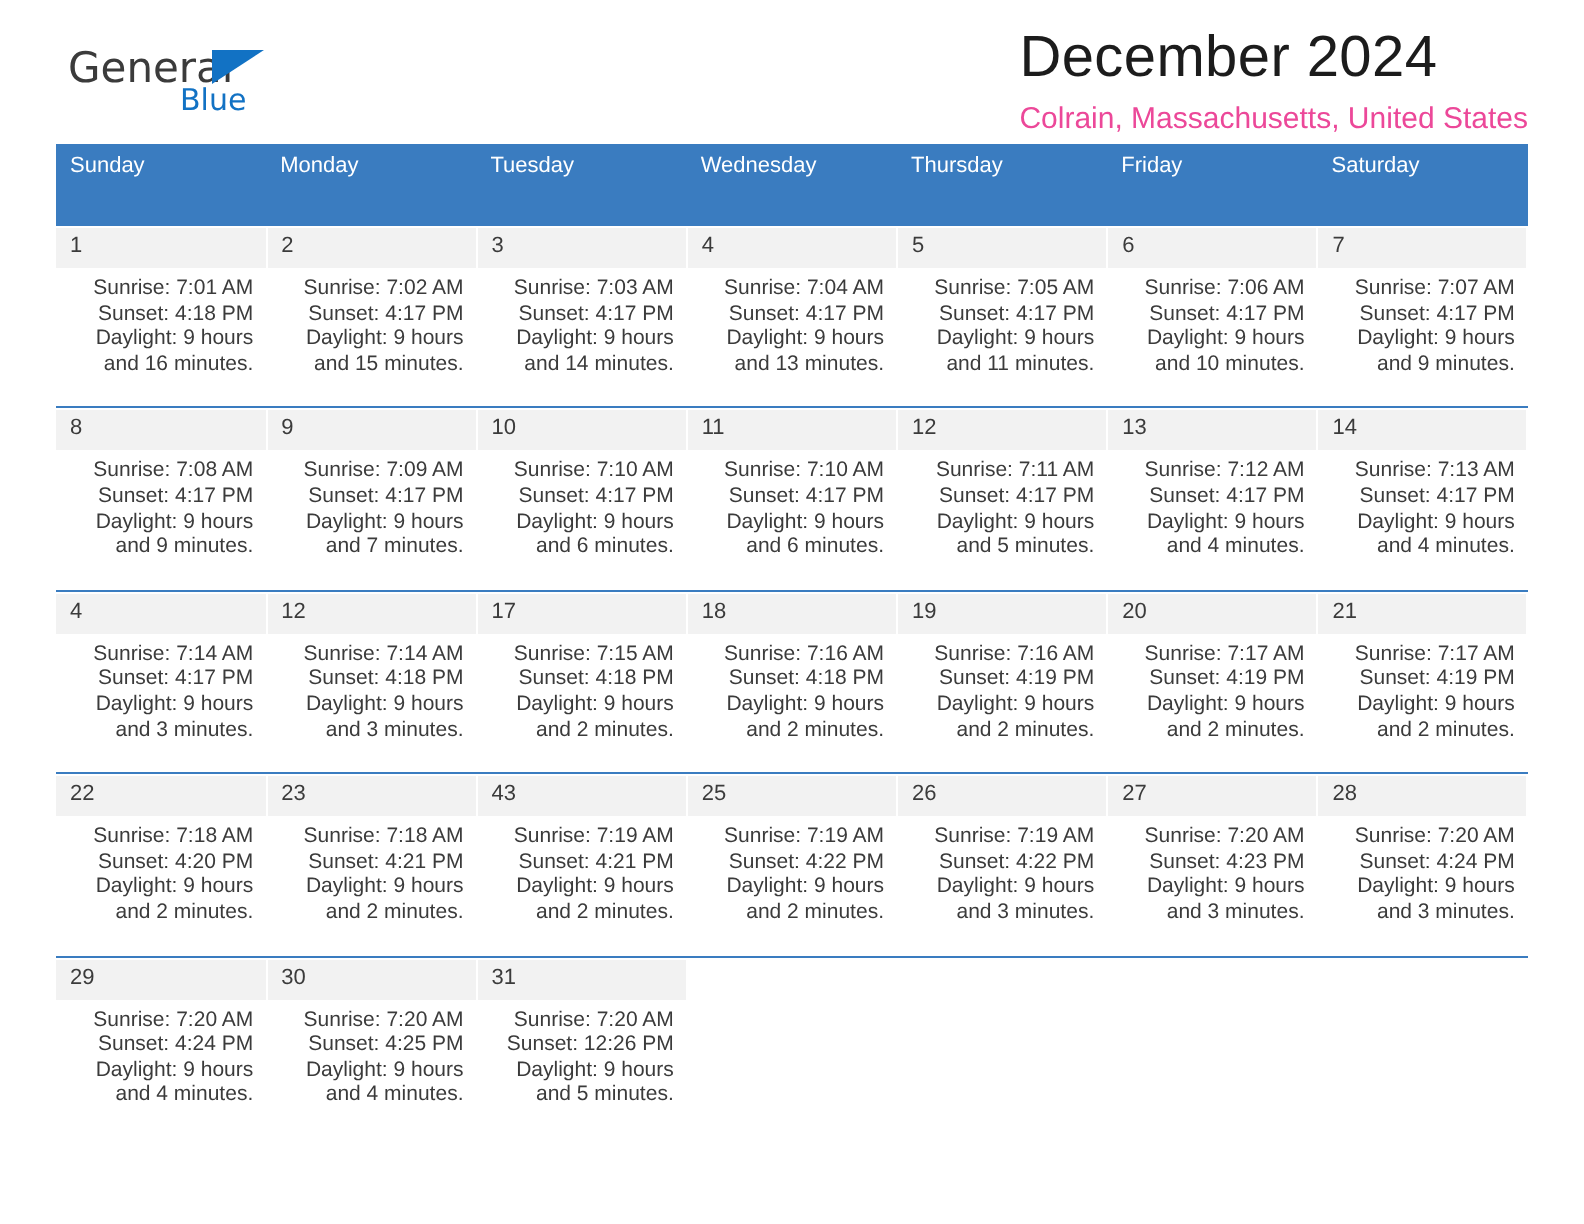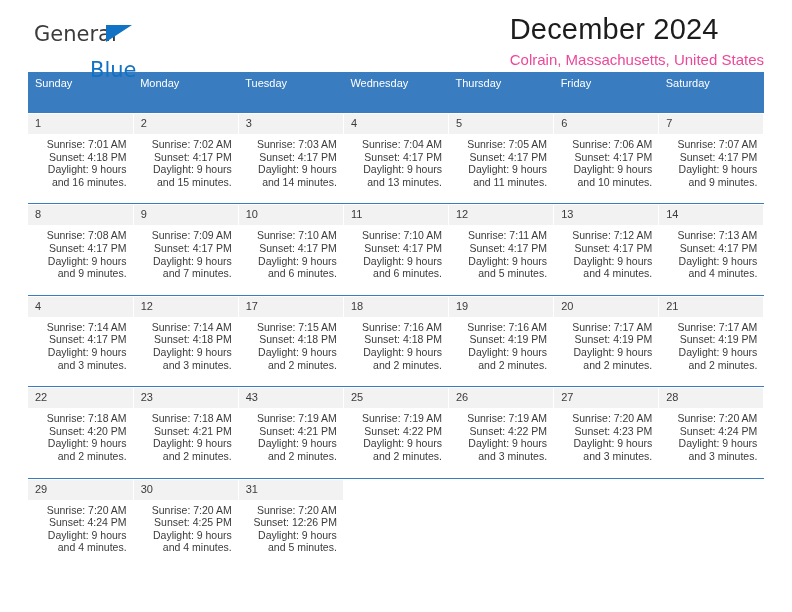--- a/index.html
+++ b/index.html
@@ -52,22 +52,22 @@
     left: 78px;
     top: 3px;
     width: 0;
     height: 0;
     border-left: 26px solid #1272c4;
     border-bottom: 17px solid transparent;
   }
   .logo-blue {
     position: absolute;
     left: 62px;
-    top: 36px;
-    font-size: 21px;
+    top: 19px;
+    font-size: 15px;
     color: #1272c4;
     font-family: "DejaVu Sans", sans-serif;
     font-weight: 400;
   }
   .title-block {
     padding-top: 10px;
   }
   .month-title {
     font-size: 29px;
     font-weight: 400;

